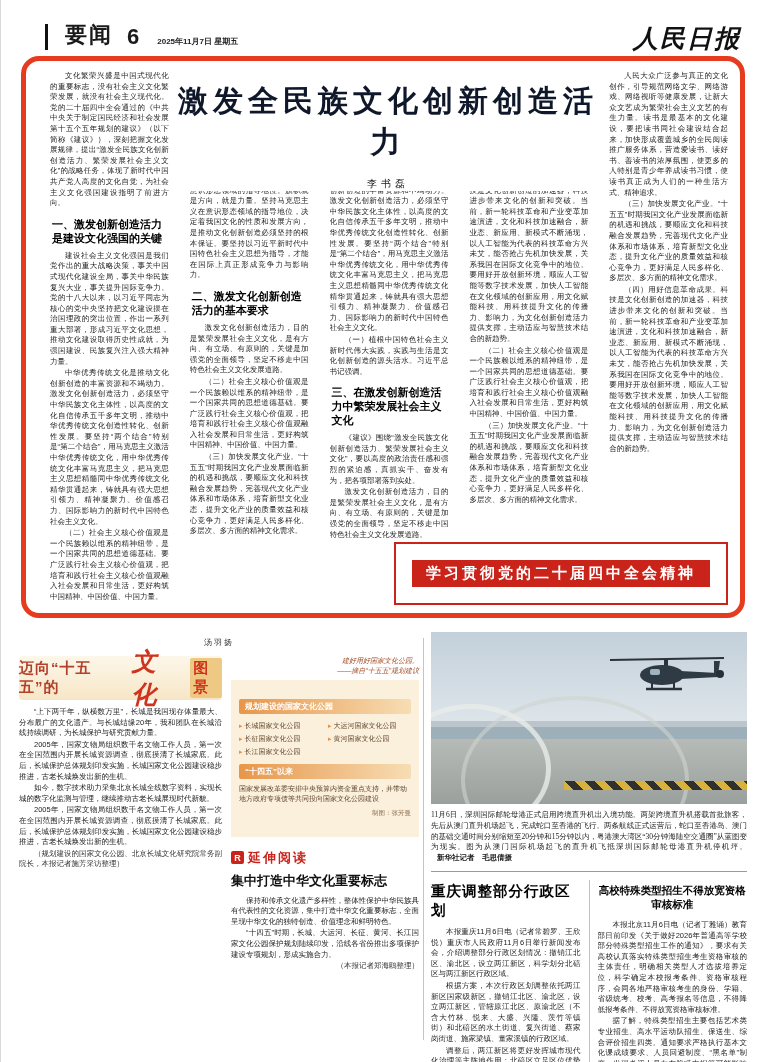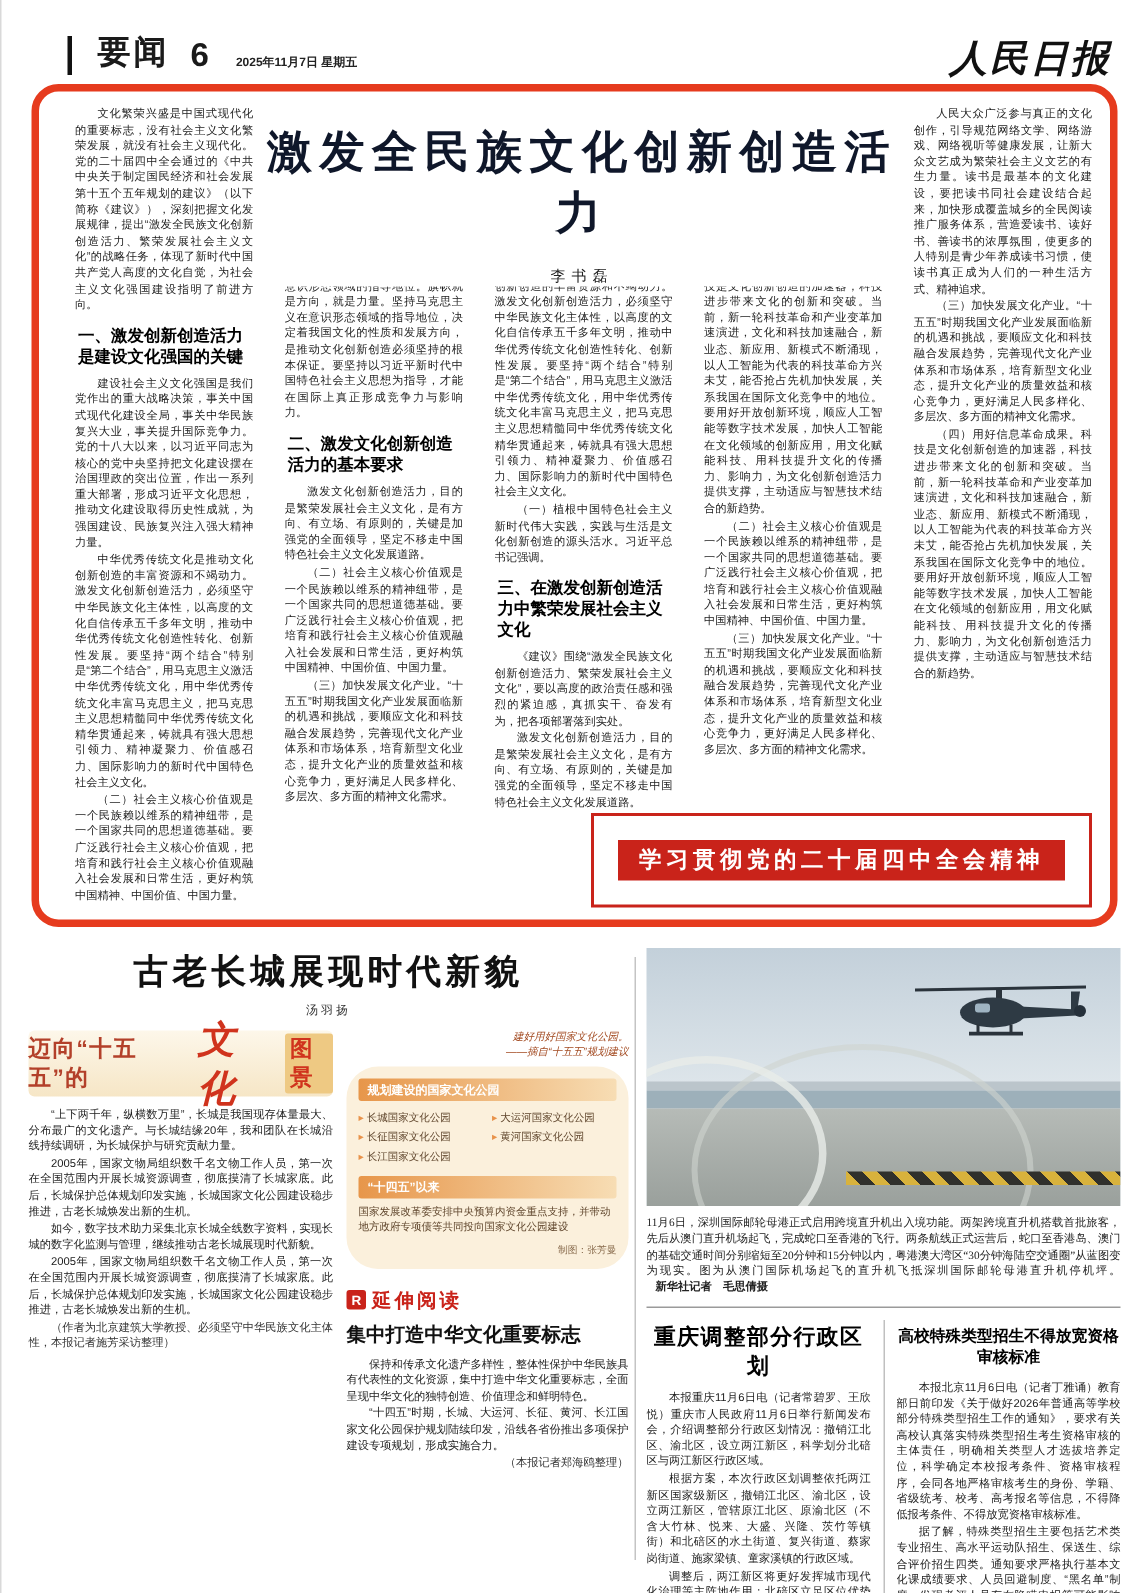--- a/index.html
+++ b/index.html
@@ -43,21 +43,21 @@
   .gw-right{width:188px;}
   .wuwu{height:44px;display:flex;align-items:center;justify-content:center;gap:16px;
         background:linear-gradient(180deg,#fdf7ea,#f6e6c6);border-radius:4px;margin-bottom:7px;}
   .wuwu .t1{font-size:15px;font-weight:bold;color:#b3402a;letter-spacing:1px;}
   .wuwu .t2{font-family:"DejaVu Serif",serif;font-style:italic;font-weight:bold;font-size:25px;color:#d0331d;}
   .wuwu .t3{font-size:15px;font-weight:bold;color:#d0331d;background:#eec983;padding:1px 3px;border-radius:2px;}
   .small-body{font-size:7.5px;line-height:10.6px;text-align:justify;color:#1c1c1c;overflow:hidden;}
   .small-body .p{text-indent:15px;margin:0 0 1px 0;}
   .credit{color:#333;}
   .quote{text-align:right;font-size:7px;line-height:10px;color:#a34b22;font-style:italic;margin-bottom:4px;}
-  .park-box{background:#fbf0dc;padding:8px 8px;box-sizing:border-box;border-radius:21px;}
+  .park-box{background:#fbf0dc;padding:19px 8px;box-sizing:border-box;}
   .bar{background:linear-gradient(90deg,#e7964a,#f7ddb4);color:#fff;font-size:8px;font-weight:bold;
        padding:2px 6px;border-radius:2px;margin-bottom:5px;}
   .park-items{display:flex;gap:6px;font-size:7px;color:#5f452c;line-height:13px;}
   .park-items .pc{flex:1;}
   .bullet{color:#e8924a;margin-right:2px;}
   .note{font-size:7px;color:#5f452c;line-height:9.8px;margin-top:2px;}
   .chart-credit{text-align:right;font-size:6.5px;color:#8a6d4f;margin-top:5px;}
   .reading-tag{display:flex;align-items:center;gap:4px;margin:12px 0 5px 0;}
   .r-logo{width:13px;height:13px;background:#c9231a;color:#fff;font-weight:bold;font-size:9px;
           display:flex;align-items:center;justify-content:center;border-radius:2px;}
@@ -76,21 +76,21 @@
   .hazard{position:absolute;right:0;bottom:14px;width:58%;height:9px;
           background:repeating-linear-gradient(45deg,#d8b23c 0 7px,#30302c 7px 14px);}
   .heli{position:absolute;left:54%;top:12%;}
   .caption{margin-top:6px;font-family:"Liberation Serif","DejaVu Serif",serif;
            font-size:7.5px;line-height:10.8px;text-align:justify;color:#222;}
   .cap-credit{white-space:nowrap;font-weight:bold;margin-left:6px;}
   .hrule{border:none;border-top:1px solid #9a9a9a;margin:7px 0 8px 0;}
   .bot-arts{display:flex;}
   .art{width:150px;overflow:hidden;}
   .art+ .art{border-left:1px solid #c0c0c0;margin-left:8px;padding-left:8px;}
-  .art-title-l{font-size:14.5px;font-weight:bold;text-align:center;letter-spacing:1px;margin:2px 0 7px 0;color:#000;}
+  .art-title-l{font-size:14.5px;font-weight:bold;text-align:left;letter-spacing:1px;margin:2px 0 7px 0;color:#000;}
   .art-title-r{font-size:10.5px;font-weight:bold;text-align:center;margin:4px 0 8px 0;color:#000;}
 </style>
 </head>
 <body>
 
 <div class="sheet">
 
   <div class="hdr">
     <div class="hdr-left">
       <span class="bracket"></span>
@@ -143,35 +143,34 @@
       <div class="main-title">激发全民族文化创新创造活力</div>
       <div class="main-byline">李书磊</div>
     </div>
 
     <div class="banner-outer">
       <div class="banner-inner">学习贯彻党的二十届四中全会精神</div>
     </div>
   </div>
 
   <div class="lower-left">
-    <div class="gw-title">古老长城展现时代新貌</div>
     <div class="gw-byline">汤羽扬</div>
     <div class="gw-cols">
       <div class="gw-left">
         <div class="wuwu">
           <span class="t1">迈向“十五五”的</span>
           <span class="t2">文化</span>
           <span class="t3">图景</span>
         </div>
         <div class="small-body" style="height:295px;">
           <div class="p">“上下两千年，纵横数万里”，长城是我国现存体量最大、分布最广的文化遗产。与长城结缘20年，我和团队在长城沿线持续调研，为长城保护与研究贡献力量。</div>
           <div class="p">2005年，国家文物局组织数千名文物工作人员，第一次在全国范围内开展长城资源调查，彻底摸清了长城家底。此后，长城保护总体规划印发实施，长城国家文化公园建设稳步推进，古老长城焕发出新的生机。</div>
           <div class="p">如今，数字技术助力采集北京长城全线数字资料，实现长城的数字化监测与管理，继续推动古老长城展现时代新貌。</div>
           <div class="p">2005年，国家文物局组织数千名文物工作人员，第一次在全国范围内开展长城资源调查，彻底摸清了长城家底。此后，长城保护总体规划印发实施，长城国家文化公园建设稳步推进，古老长城焕发出新的生机。</div>
-          <div class="p credit">（作者为北京建筑大学教授、必须坚守中华民族文化主体性，本报记者施芳采访整理）</div>
+          <div class="p credit">（规划建设的国家文化公园、北京长城文化研究院常务副院长，本报记者施芳采访整理）</div>
         </div>
       </div>
       <div class="gw-right">
         <div class="quote">
           <div>建好用好国家文化公园。</div>
           <div>——摘自“十五五”规划建议</div>
         </div>
         <div class="park-box">
           <div class="bar">规划建设的国家文化公园</div>
           <div class="park-items">

